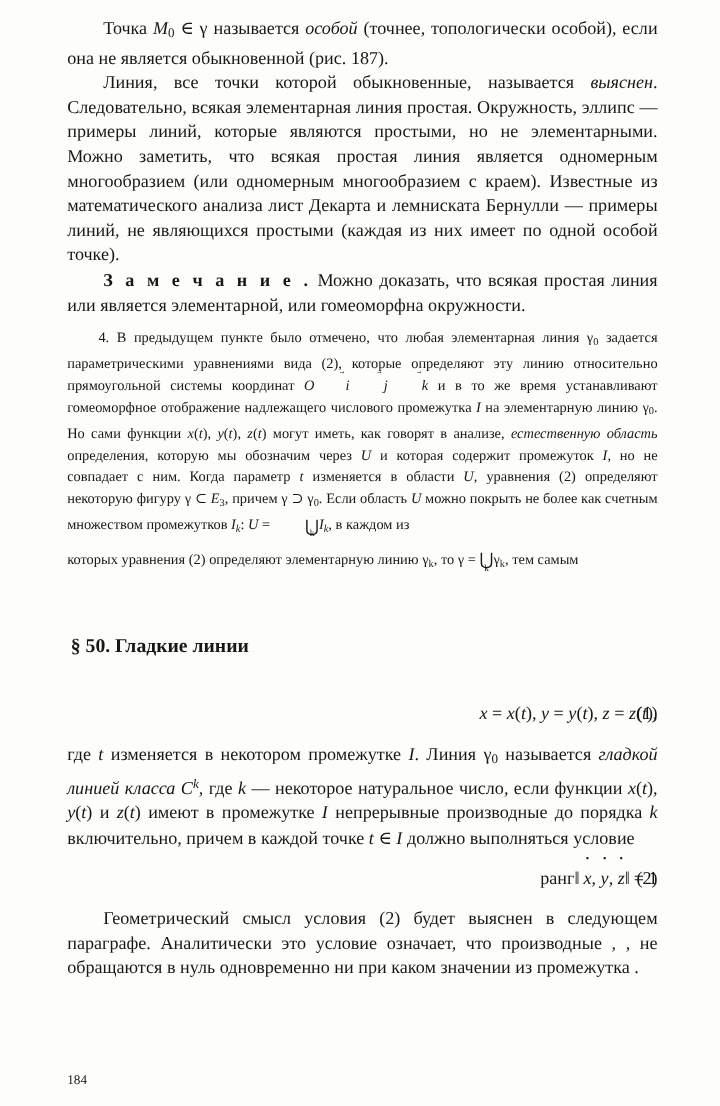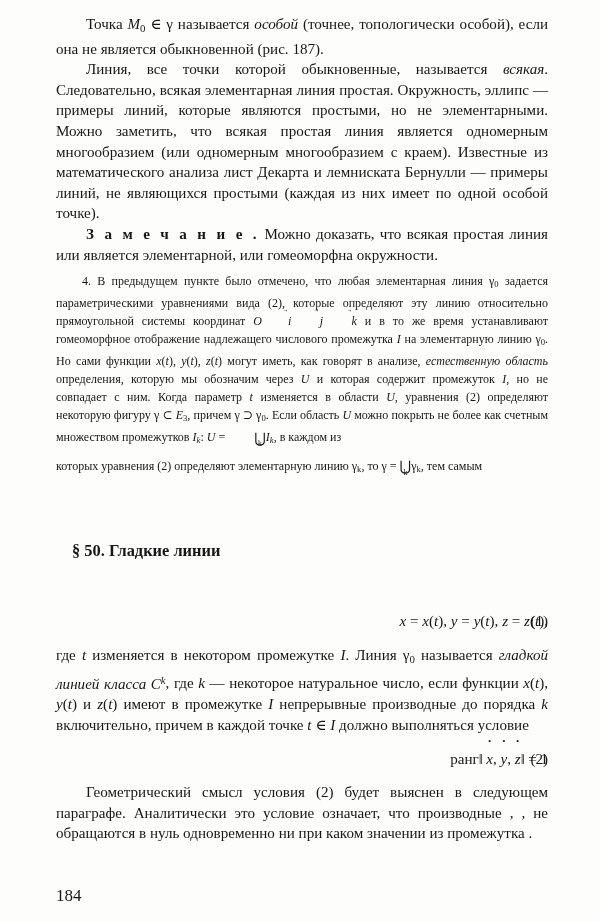--- a/index.html
+++ b/index.html
@@ -61,39 +61,39 @@
   }
   .eq-num {
     position: absolute;
     right: 0;
     top: 0;
     font-size: 15.1px;
   }
   h2.section {
     font-size: 16.4px;
     font-weight: bold;
-    margin: 16px;
+    margin: 3px;
     text-align: left;
   }
   .b {
     font-weight: bold;
   }
   sub {
     font-size: 0.72em;
     vertical-align: -0.28em;
   }
   sup {
     font-size: 0.72em;
     vertical-align: 0.5em;
   }
   .folio {
     position: absolute;
     left: 56px;
     bottom: 16px;
-    font-size: 17px;
+    font-size: 11px;
   }
   .gap-s { height: 7px; }
   .gap-m { height: 13px; }
   .gap-l { height: 21px; }
   .gap-xl { height: 27px; }
   .dot-over {
     position: relative;
     display: inline-block;
   }
   .dot-over::after {
@@ -138,21 +138,21 @@
 
 <div class="page">
   <div class="content">
 
     <p class="indent">
       Точка <i>M</i><sub>0</sub> ∈ γ называется <i>особой</i> (точнее, топологически особой),
       если она не является обыкновенной (рис. 187).
     </p>
 
     <p class="indent">
-      Линия, все точки которой обыкновенные, называется <i>всякая</i>.
+      Линия, все точки которой обыкновенные, называется <i>выяснен</i>.
       Следовательно, всякая элементарная линия простая. Окружность,
       эллипс — примеры линий, которые являются простыми, но не элементарными. Можно заметить, что всякая простая линия является одномерным многообразием (или одномерным многообразием с краем).
       Известные из математического анализа лист Декарта и лемниската
       Бернулли — примеры линий, не являющихся простыми (каждая из
       них имеет по одной особой точке).
     </p>
 
     <p class="indent">
       <span class="sp">З а м е ч а н и е .</span>
       Можно доказать, что всякая простая линия или

